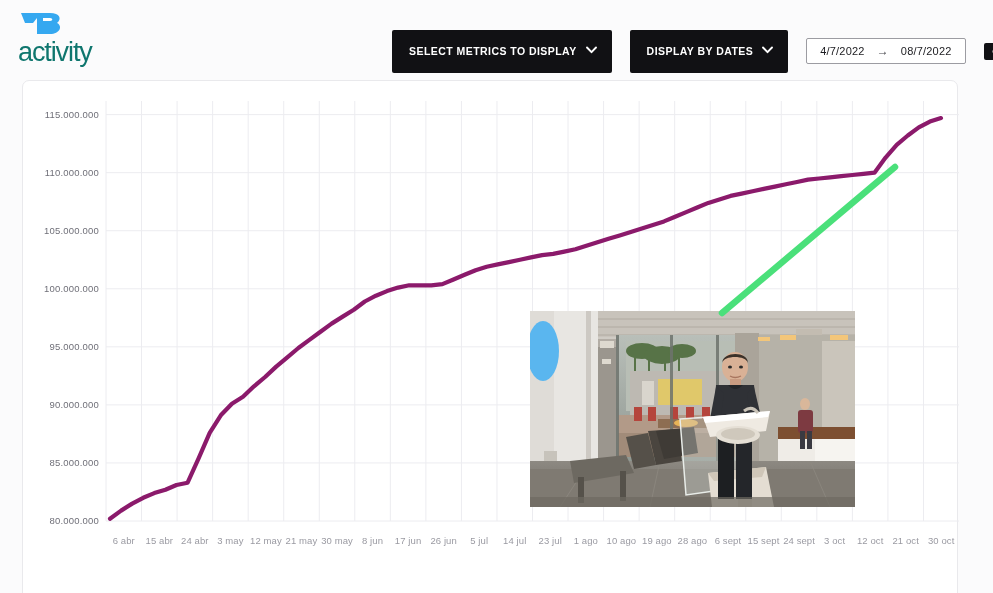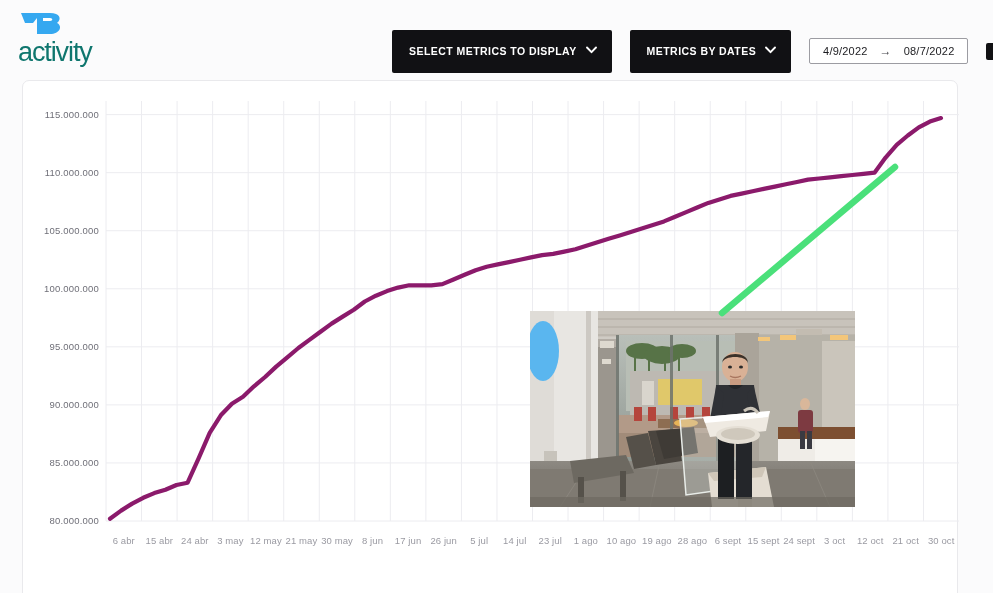--- a/index.html
+++ b/index.html
@@ -202,30 +202,30 @@
         <span class="caret">
           <svg width="11" height="8" viewBox="0 0 11 8">
             <path d="M1 1.5 L5.5 6.2 L10 1.5" stroke="#ffffff" stroke-width="1.9" fill="none" stroke-linecap="round" stroke-linejoin="round"></path>
           </svg>
         </span>
       </button>
 
       <div class="btn-gap"></div>
 
       <button class="pill-btn">
-        <span>METRICS BY DATES</span>
+        <span>DISPLAY BY DATES</span>
         <span class="caret">
           <svg width="11" height="8" viewBox="0 0 11 8">
             <path d="M1 1.5 L5.5 6.2 L10 1.5" stroke="#ffffff" stroke-width="1.9" fill="none" stroke-linecap="round" stroke-linejoin="round"></path>
           </svg>
         </span>
       </button>
 
       <div class="date-range">
-        <span>4/9/2022</span>
+        <span>4/7/2022</span>
         <span class="date-arrow">→</span>
         <span>08/7/2022</span>
       </div>
 
       <div class="toggle-wrap">
         <div class="toggle">
           <span>OFF</span>
         </div>
 
       </div>

